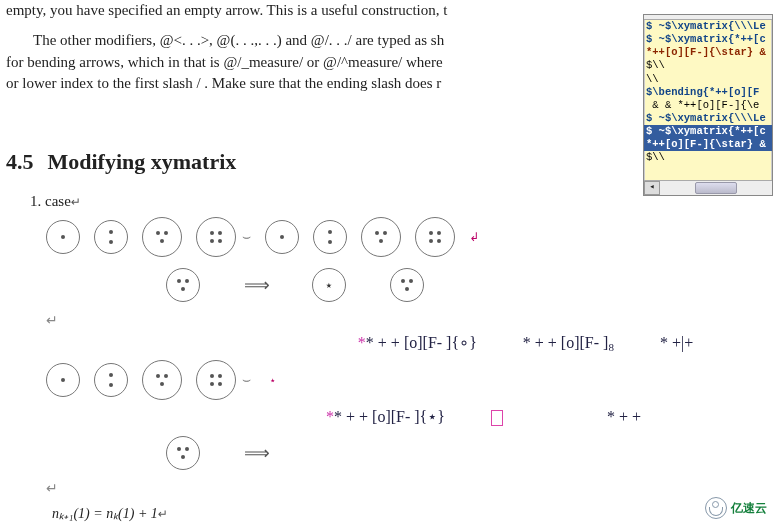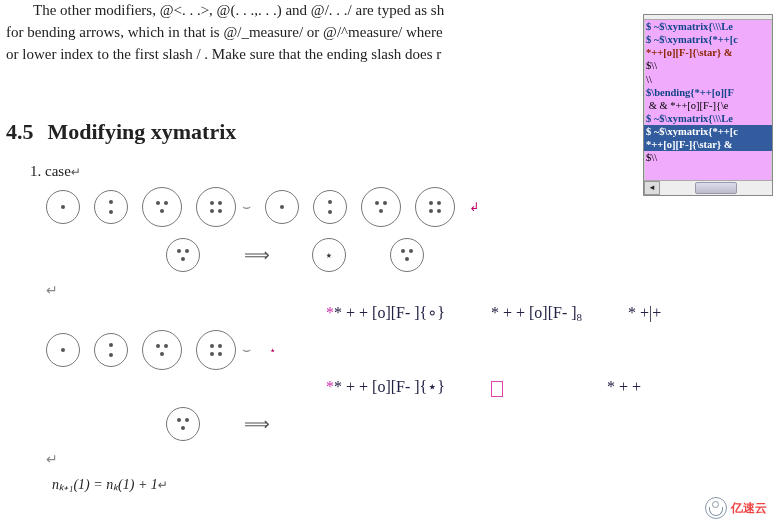--- a/index.html
+++ b/index.html
@@ -76,22 +76,22 @@
   .mathline { margin: 6px 0 0 46px; font-style: italic; font-size:14px; }
   .mathline .up { font-style: normal; }
 
   
   .sidebar {
     position: absolute;
     top: 14px; right: 0;
     width: 128px;
     height: 180px;
     border: 1px solid #888;
-    background: #f0abfc;
-    font-family: Liberation Serif, serif;
+    background: #fef9c3;
+    font-family: Liberation Mono, monospace;
     font-size: 10.5px;
     line-height: 1.25;
     box-shadow: 0 0 0 1px #ccc inset;
     overflow: hidden;
   }
   .sb-top { border-bottom:1px solid #aaa; height:4px; background:#eee;}
   .sb-line { white-space: pre; padding: 0 2px; color:#000; }
   .sb-line.navy { color:#114488; font-weight:bold;}
   .sb-line.br   { color:#8b2500; font-weight:bold;}
   .sb-line.cur  { background:#335c9e; color:#fff; font-weight:bold;}
@@ -100,32 +100,33 @@
     position:absolute; bottom:0; left:0; right:0;
     height:14px; background:#eee; border-top:1px solid #aaa;
     display:flex; align-items:center;
   }
   .sb-scroll .btn { width:14px; height:12px; border:1px solid #999; background:#ddd; font-size:9px; text-align:center; line-height:10px;}
   .sb-scroll .track { flex:1; height:12px; display:flex; justify-content:center;}
   .sb-scroll .thumb { width:40px; height:10px; background:#ccd; border:1px solid #99a; border-radius:2px; background-image:linear-gradient(#dde,#bbc);}
 
   .logo {
     position:absolute; bottom:4px; right:6px;
-    font-family: sans-serif; font-size:12px; color:#ef4444; font-weight:bold;
+    font-family: sans-serif; font-size:12px; color:#15803d; font-weight:bold;
     display:flex; align-items:center; gap:4px;
   }
   .logo .ico { width:20px; height:20px; border:1.5px solid #89a; border-radius:50%; position:relative;}
   .logo .ico::before{content:"";position:absolute;width:12px;height:8px;border:1.5px solid #89a;border-top:none;border-radius:0 0 10px 10px;left:3px;top:9px;}
   .logo .ico::after{content:"";position:absolute;width:5px;height:5px;border:1.5px solid #89a;border-radius:50%;left:6px;top:3px;}
 </style>
 </head>
 <body>
 
 <div class="page">
 
+  <p class="para">empty, you have specified an empty arrow. This is a useful construction, t</p>
   <p class="para indent">
     <span>The other modifiers, @&lt;. . .&gt;, @(. . .,. . .) and @/. . ./ are typed as sh</span><br>
     <span>for bending arrows, which in that is @/_measure/ or @/^measure/ where</span><br>
     <span>or lower index to the first slash / . Make sure that the ending slash does r</span>
   </p>
 
   <div class="secheading">
     <span class="secnum">4.5</span><span>Modifying xymatrix</span>
   </div>
 
@@ -219,21 +220,21 @@
             <span class="dot"></span>
             <span class="dot"></span>
           </span>
           <span class="dot"></span>
         </span>
       </div>
   </div>
 
   <div class="retmark">↵</div>
 
-  <div class="formula-row" style="margin-left:320px;">
+  <div class="formula-row" style="margin-left:320px;text-align:center;">
     <span class="formula-item"><span class="pink">*</span><span>* + + [o][F- ]{∘}</span></span>
     <span class="formula-item"><span>* + + [o][F- ]</span><span class="sub8">8</span></span>
     <span class="formula-item">* +|+</span>
   </div>
 
   <div class="circle-row">
     <div class="glyph sm">
         <span class="dot"></span>
       </div>
     <div class="glyph sm">

